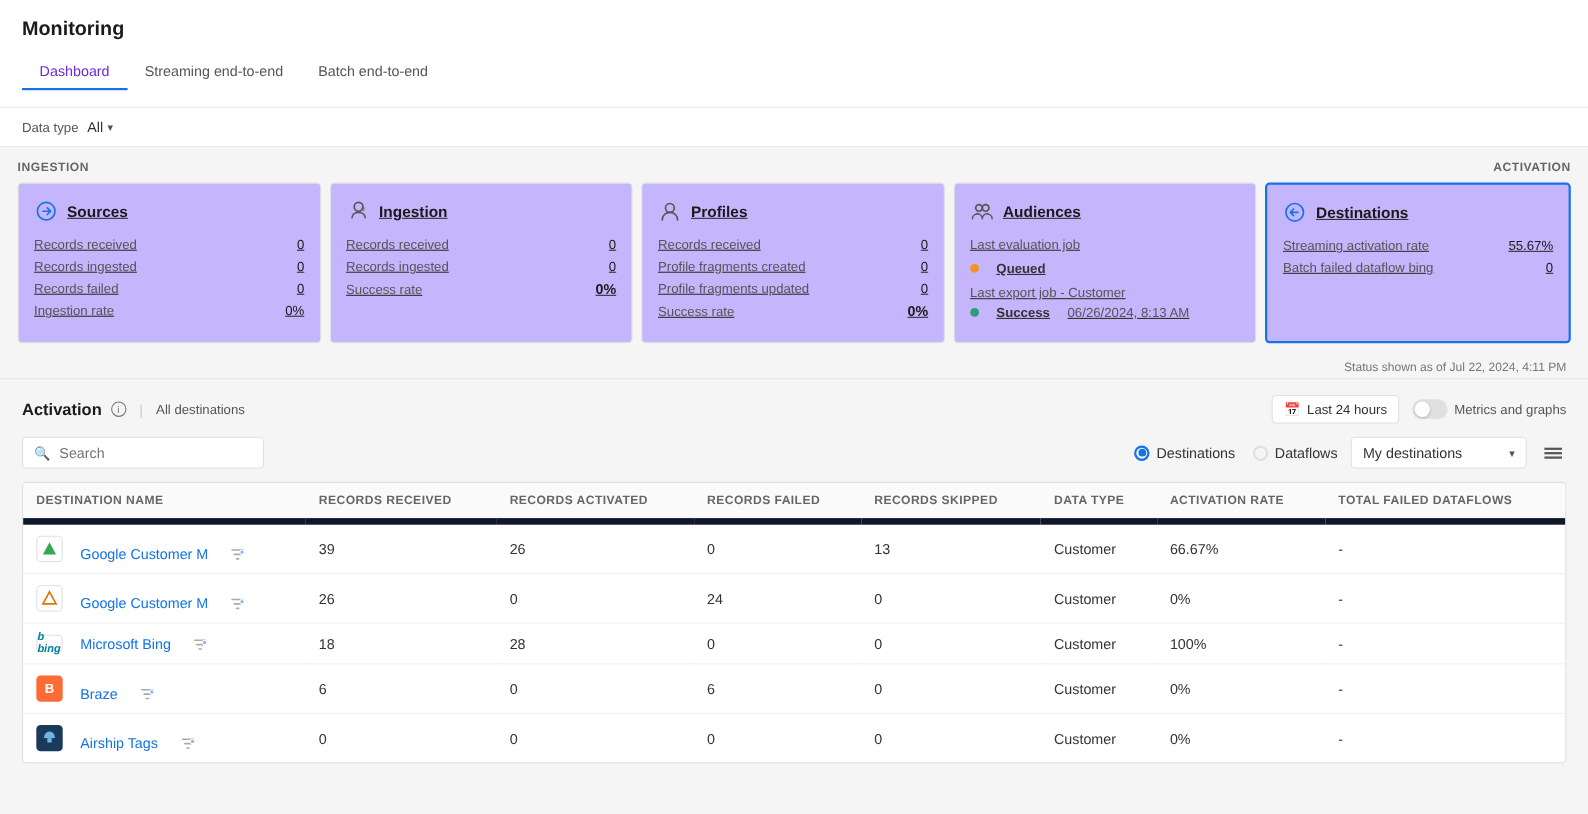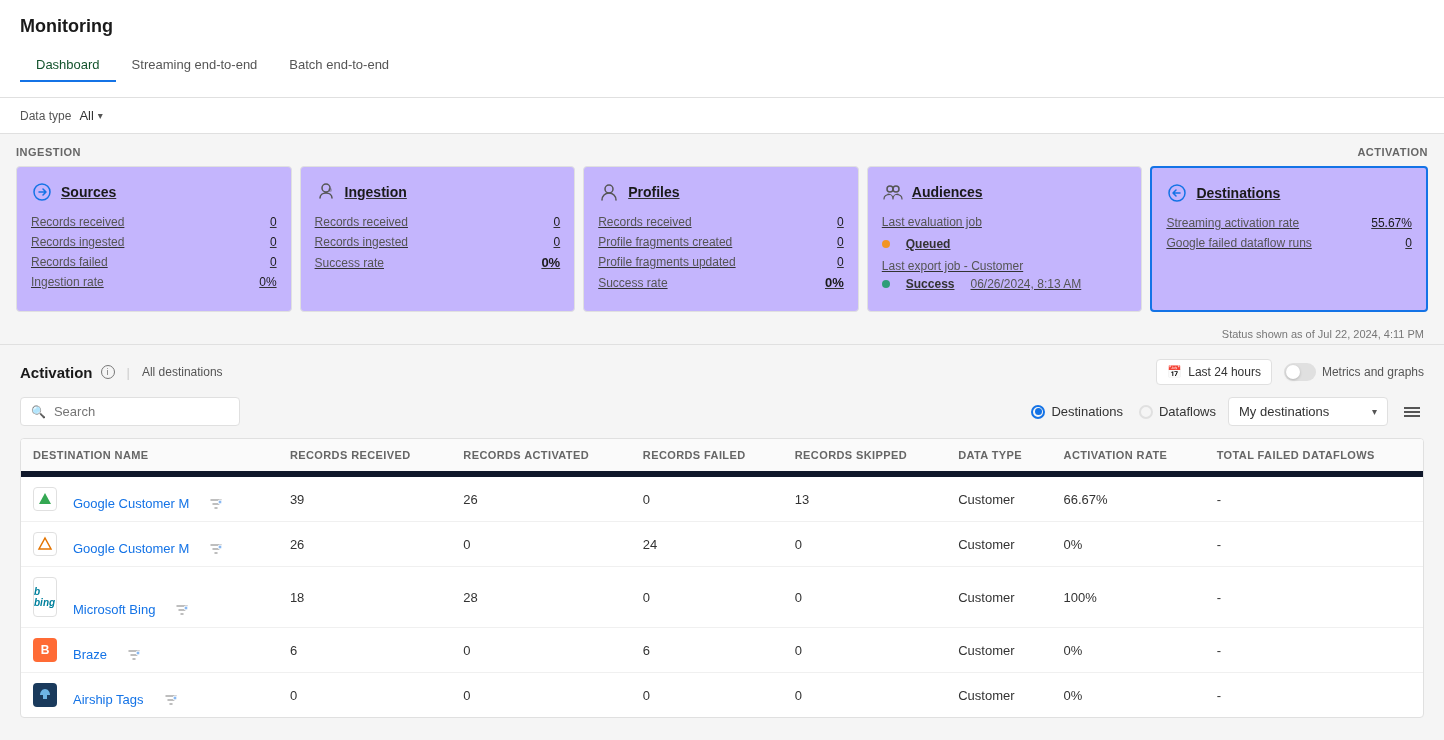--- a/index.html
+++ b/index.html
@@ -5,21 +5,21 @@
     * { box-sizing: border-box; margin: 0; padding: 0; }
     body { font-family: -apple-system, BlinkMacSystemFont, 'Segoe UI', sans-serif; background: #f5f5f5; font-size: 13px; color: #333; }
 
     .page { background: #f5f5f5; min-height: 740px; }
 
     
     .page-header { background: #fff; padding: 16px 20px 16px; border-bottom: 1px solid #e0e0e0; }
     .page-title { font-size: 18px; font-weight: 600; color: #1a1a1a; margin-bottom: 12px; }
     .tabs { display: flex; gap: 0; }
     .tab { padding: 8px 16px; font-size: 13px; cursor: pointer; color: #555; border-bottom: 2px solid transparent; margin-bottom: -1px; }
-    .tab.active { color: #14532d; border-bottom: 2px solid #1473e6; font-weight: 500; }
+    .tab.active { color: #6d28d9; border-bottom: 2px solid #1473e6; font-weight: 500; }
 
     
     .toolbar { background: #fff; padding: 10px 20px; border-bottom: 1px solid #e0e0e0; display: flex; align-items: center; gap: 8px; }
     .toolbar-label { font-size: 12px; color: #555; }
     .data-type-select { display: flex; align-items: center; gap: 4px; cursor: pointer; font-size: 13px; color: #333; }
     .chevron { font-size: 10px; color: #555; }
 
     
     .cards-section { padding: 12px 16px; background: #f5f5f5; }
     .section-labels { display: flex; justify-content: space-between; margin-bottom: 8px; }
@@ -241,21 +241,21 @@
             </svg>
           </div>
           <span>Destinations</span>
         </div>
         <div class="card-rows">
           <div class="card-row">
             <span class="card-row-label">Streaming activation rate</span>
             <span class="card-row-value">55.67%</span>
           </div>
           <div class="card-row">
-            <span class="card-row-label">Google failed dataflow runs</span>
+            <span class="card-row-label">Batch failed dataflow bing</span>
             <span class="card-row-value">0</span>
           </div>
         </div>
       </div>
     </div>
   </div>
 
   <div class="status-bar">
     <span>Status shown as of Jul 22, 2024, 4:11 PM</span>
   </div>
@@ -373,21 +373,21 @@
       <td>0</td>
       <td>24</td>
       <td>0</td>
       <td>Customer</td>
       <td>0%</td>
       <td>-</td>
     </tr>
             <tr>
       <td>
         <div class="dest-cell">
-          <div class="dest-logo" style="background:#fff;border:1px solid #e0e0e0;border-radius:4px;width:24px;height:40px;display:flex;align-items:center;justify-content:center;">
+          <div class="dest-logo" style="background:#fff;border:1px solid #e0e0e0;border-radius:4px;width:24px;height:16px;display:flex;align-items:center;justify-content:center;">
             <span style="font-size:10px;font-weight:700;color:#00809d;font-style:italic;">b bing</span>
           </div>
           <span class="dest-name">Microsoft Bing</span>
           <div class="filter-icon-cell">
             <svg width="14" height="14" viewBox="0 0 14 14" fill="none" style="margin-left:4px;cursor:pointer;opacity:0.5">
       <path d="M2 3h10M4 7h6M6 11h2" stroke="#555" stroke-width="1.5" stroke-linecap="round"></path>
       <circle cx="11" cy="5" r="2" fill="#1473e6" stroke="#fff" stroke-width="1"></circle>
     </svg>
           </div>
         </div>

